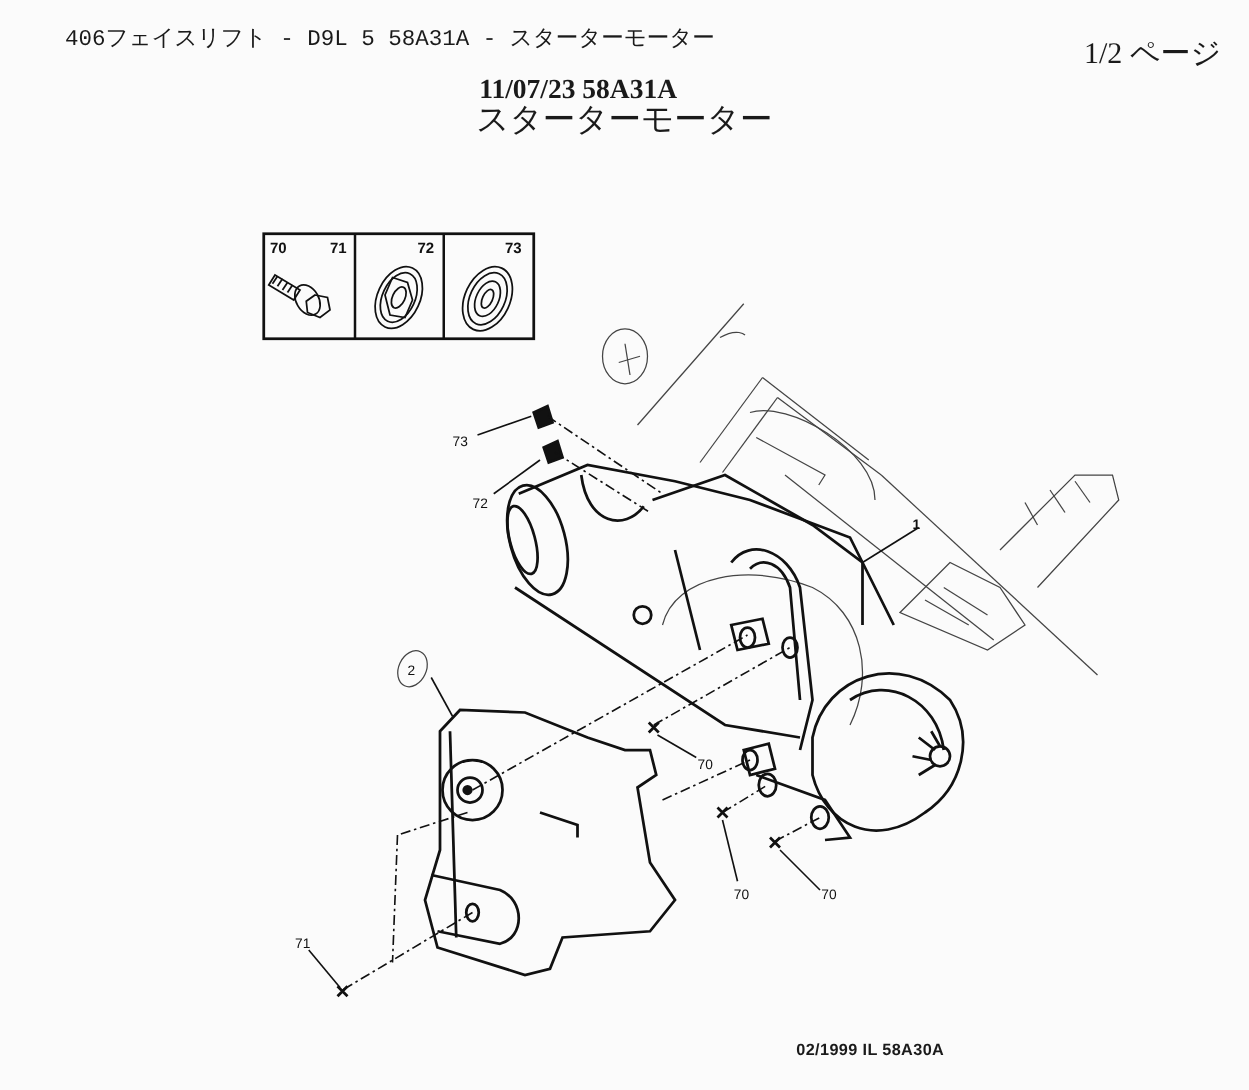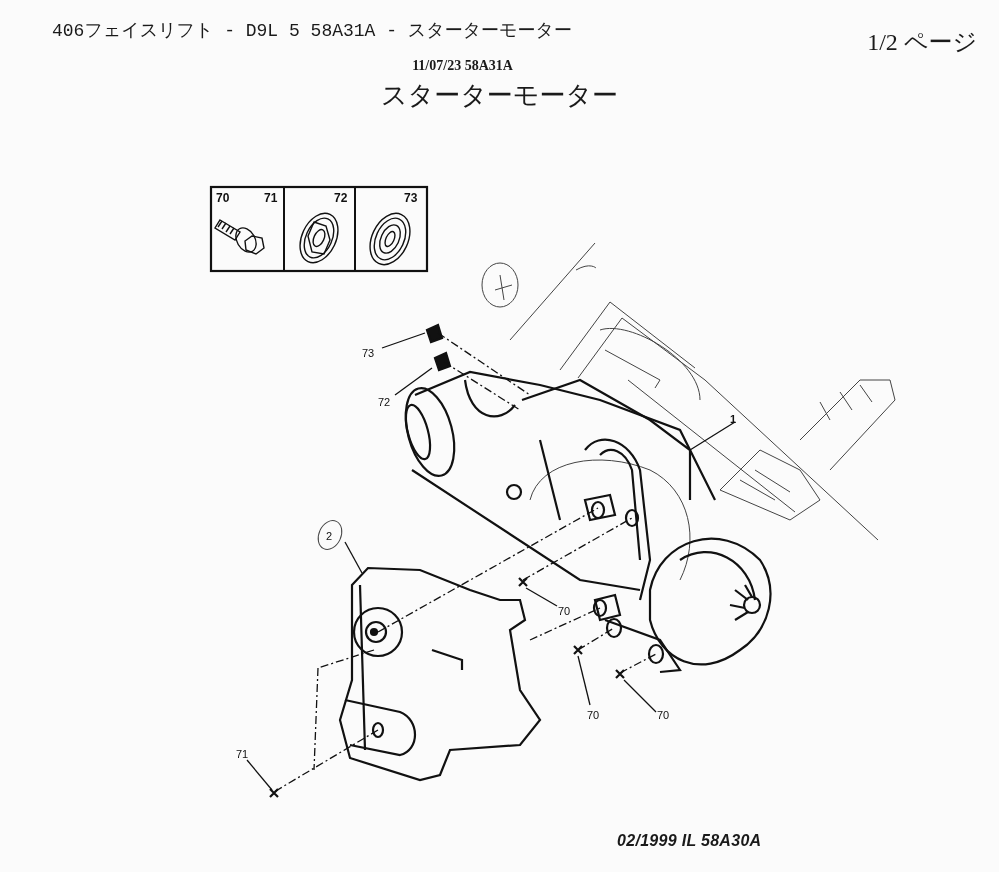--- a/index.html
+++ b/index.html
@@ -11,29 +11,29 @@
   .hdr-left {
     position:absolute; left:4px; top:18px;
     font-family:Liberation Mono, monospace; font-size:18px; letter-spacing:0;margin-left:48px;
   }
   .hdr-right {
     position:absolute; right:22px; top:26px;
     font-family:"Liberation Serif", serif; font-size:24px;
   }
   .doc-date {
     position:absolute; left:0; width:925px; top:58px; text-align:center;
-    font-family:"Liberation Serif", serif; font-weight:bold; font-size:14px;
+    font-family:"Liberation Serif", serif; font-weight:bold; font-size:22px;
   }
   .doc-title {
     position:absolute; left:0; width:999px; top:78px; text-align:center;
     font-family:"DejaVu Sans", sans-serif; font-weight:normal; font-size:26px;
   }
   .footer-ref {
-    position:absolute; left:617px; top:832px;
-    font-family:"Liberation Sans", sans-serif; font-weight:bold; font-size:16px; letter-spacing:0.3px;font-style:italic;
+    position:absolute; left:637px; top:832px;
+    font-family:"Liberation Sans", sans-serif; font-weight:bold; font-size:13px; letter-spacing:0.3px;
   }
   .diagram { position:absolute; left:0; top:0; }
   .lbl { font-family:"Liberation Sans", sans-serif; font-size:11px; fill:#111; }
   .box-lbl { font-family:"Liberation Sans", sans-serif; font-size:12px; font-weight:bold; fill:#111; }
 </style>
 </head>
 <body>
 
 <div class="hdr-left">406フェイスリフト - D9L 5 58A31A - スターターモーター</div>
 <div class="hdr-right">1/2 ページ</div>

